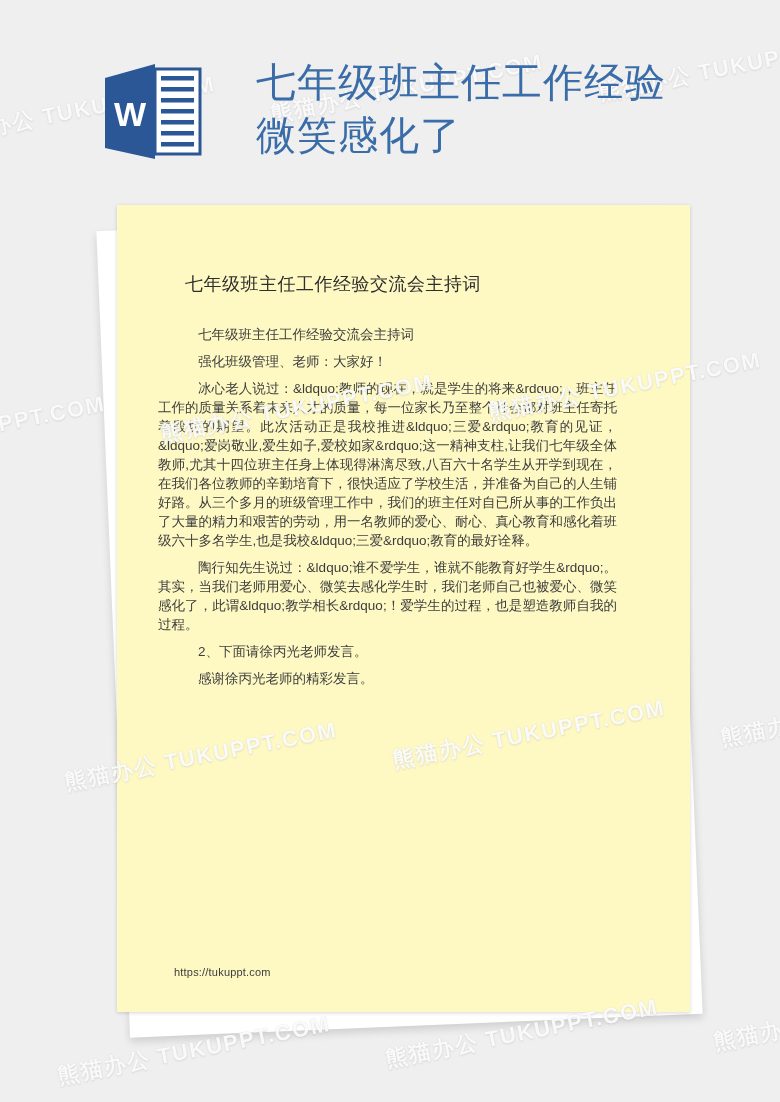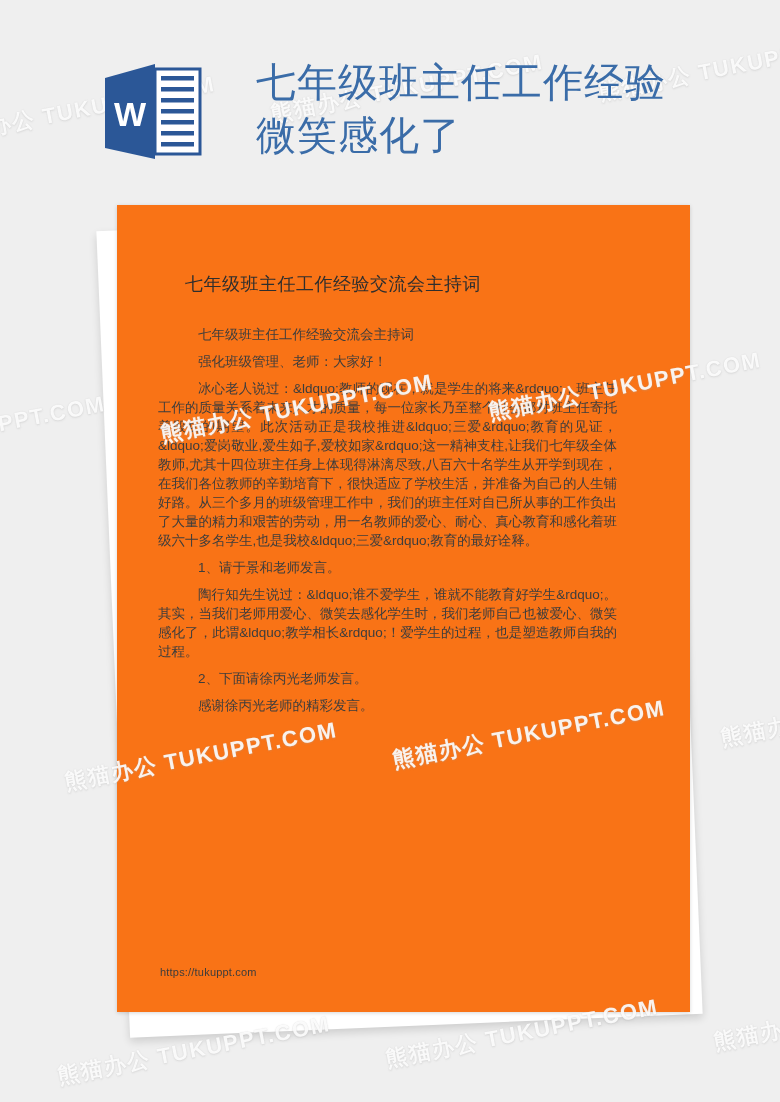--- a/index.html
+++ b/index.html
@@ -21,38 +21,38 @@
 
   
   .page-back{
     position:absolute;left:117px;top:205px;width:573px;height:807px;
     background:#ffffff;z-index:1;
     transform:translate(-4px,14px) rotate(-2.4deg);
     box-shadow:0 4px 8px rgba(0,0,0,0.14);
   }
   .page-main{
     position:absolute;left:117px;top:205px;width:573px;height:807px;
-    background:#f97316;z-index:2;box-sizing:border-box;
+    background:#fef9c3;z-index:2;box-sizing:border-box;
     box-shadow:0 1px 4px rgba(0,0,0,0.16);
     padding:67px 73px 0 41px;
   }
   .doc-heading{
     margin:0 0 29px 27px;
     font-family:"Liberation Sans",serif;
     font-size:18px;line-height:24px;font-weight:400;color:#2e2e2e;
     letter-spacing:0.5px;
   }
   .doc-body p{
     margin:0 0 8px 0;
     font-family:"Liberation Sans",serif;
     font-size:13.5px;line-height:19px;color:#3d3d3d;
     text-align:justify;text-indent:40px;
   }
   .doc-footer{
-    position:absolute;left:43px;top:761px;
+    position:absolute;left:57px;top:761px;
     font-family:"Liberation Sans",sans-serif;
     font-size:11px;color:#3c3c3c;letter-spacing:0.2px;
   }
 
   
   .wm-layer{position:absolute;inset:0;z-index:5;pointer-events:none;}
   .wm{
     position:absolute;white-space:nowrap;
     font-family:"Liberation Sans",sans-serif;
     font-size:22px;font-weight:bold;letter-spacing:1.5px;
@@ -67,21 +67,20 @@
 <div class="stage">
 
   <div class="page-back"></div>
 
   <div class="page-main">
     <h1 class="doc-heading">七年级班主任工作经验交流会主持词</h1>
     <div class="doc-body">
       <p>七年级班主任工作经验交流会主持词</p>
       <p>强化班级管理、老师：大家好！</p>
       <p>冰心老人说过：&amp;ldquo;教师的现在，就是学生的将来&amp;rdquo;，班主任工作的质量关系着未来人才的质量，每一位家长乃至整个社会都对班主任寄托着殷切的期望。此次活动正是我校推进&amp;ldquo;三爱&amp;rdquo;教育的见证，&amp;ldquo;爱岗敬业,爱生如子,爱校如家&amp;rdquo;这一精神支柱,让我们七年级全体教师,尤其十四位班主任身上体现得淋漓尽致,八百六十名学生从开学到现在，在我们各位教师的辛勤培育下，很快适应了学校生活，并准备为自己的人生铺好路。从三个多月的班级管理工作中，我们的班主任对自已所从事的工作负出了大量的精力和艰苦的劳动，用一名教师的爱心、耐心、真心教育和感化着班级六十多名学生,也是我校&amp;ldquo;三爱&amp;rdquo;教育的最好诠释。</p>
-      <p>1、请于景和老师发言。</p>
       <p>陶行知先生说过：&amp;ldquo;谁不爱学生，谁就不能教育好学生&amp;rdquo;。其实，当我们老师用爱心、微笑去感化学生时，我们老师自己也被爱心、微笑感化了，此谓&amp;ldquo;教学相长&amp;rdquo;！爱学生的过程，也是塑造教师自我的过程。</p>
       <p>2、下面请徐丙光老师发言。</p>
       <p>感谢徐丙光老师的精彩发言。</p>
     </div>
     <div class="doc-footer">https://tukuppt.com</div>
   </div>
 
   <div class="wm-layer">
     <span class="wm" style="left:-60px;top:122px">熊猫办公 TUKUPPT.COM</span>
     <span class="wm" style="left:268px;top:100px">熊猫办公 TUKUPPT.COM</span>

